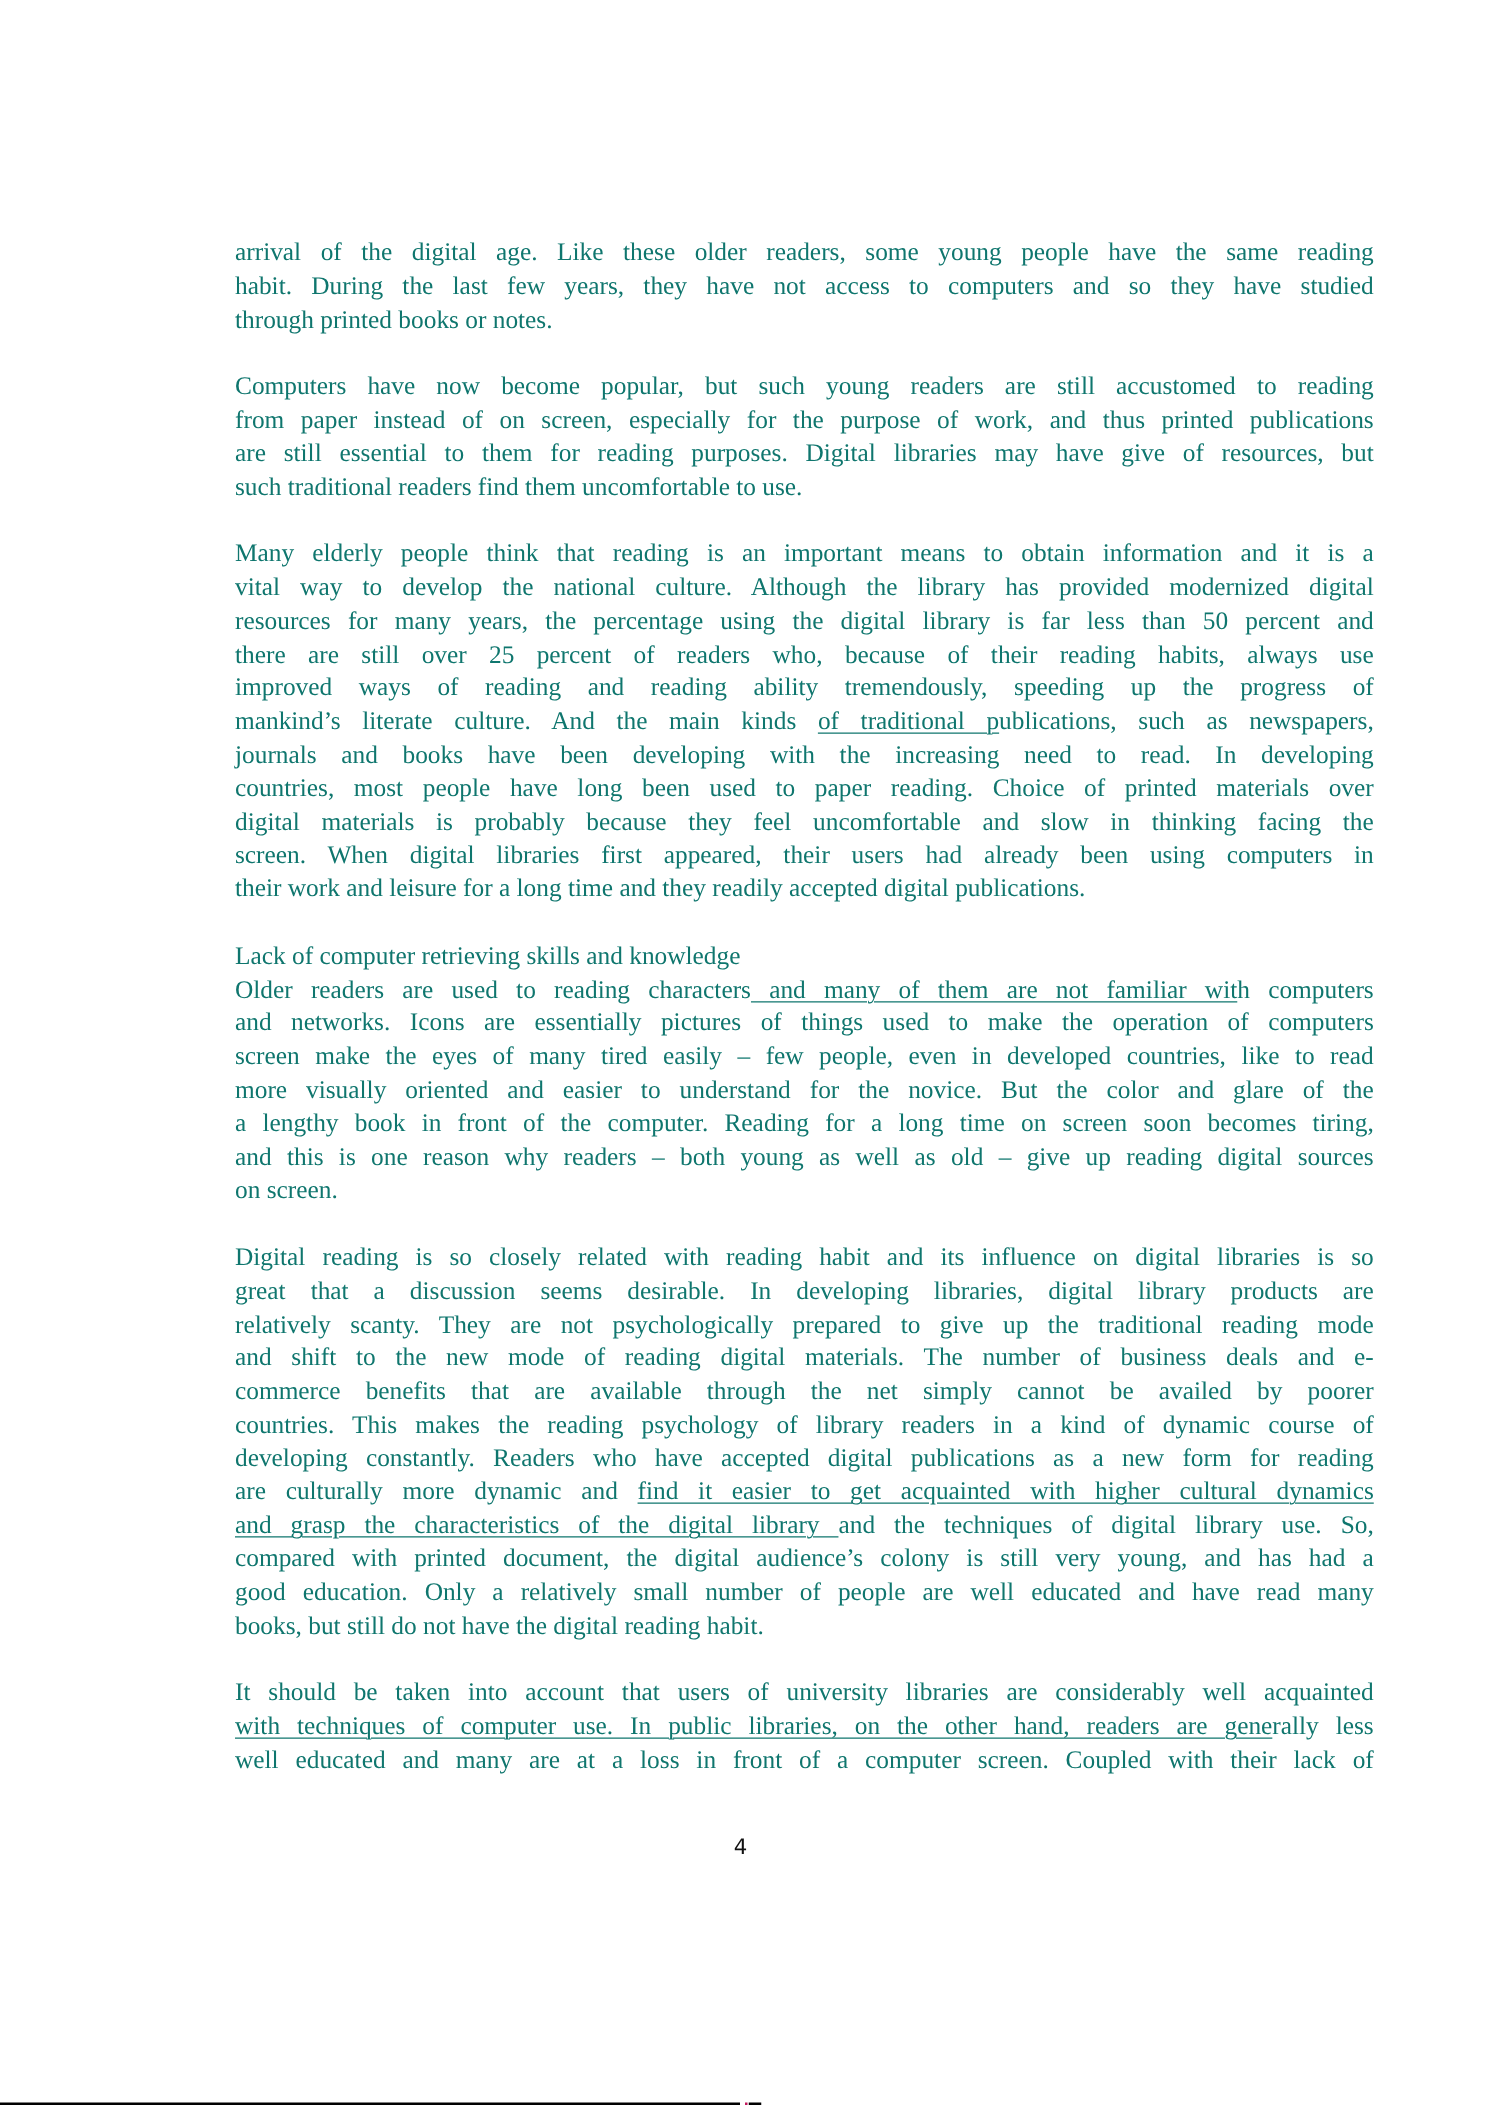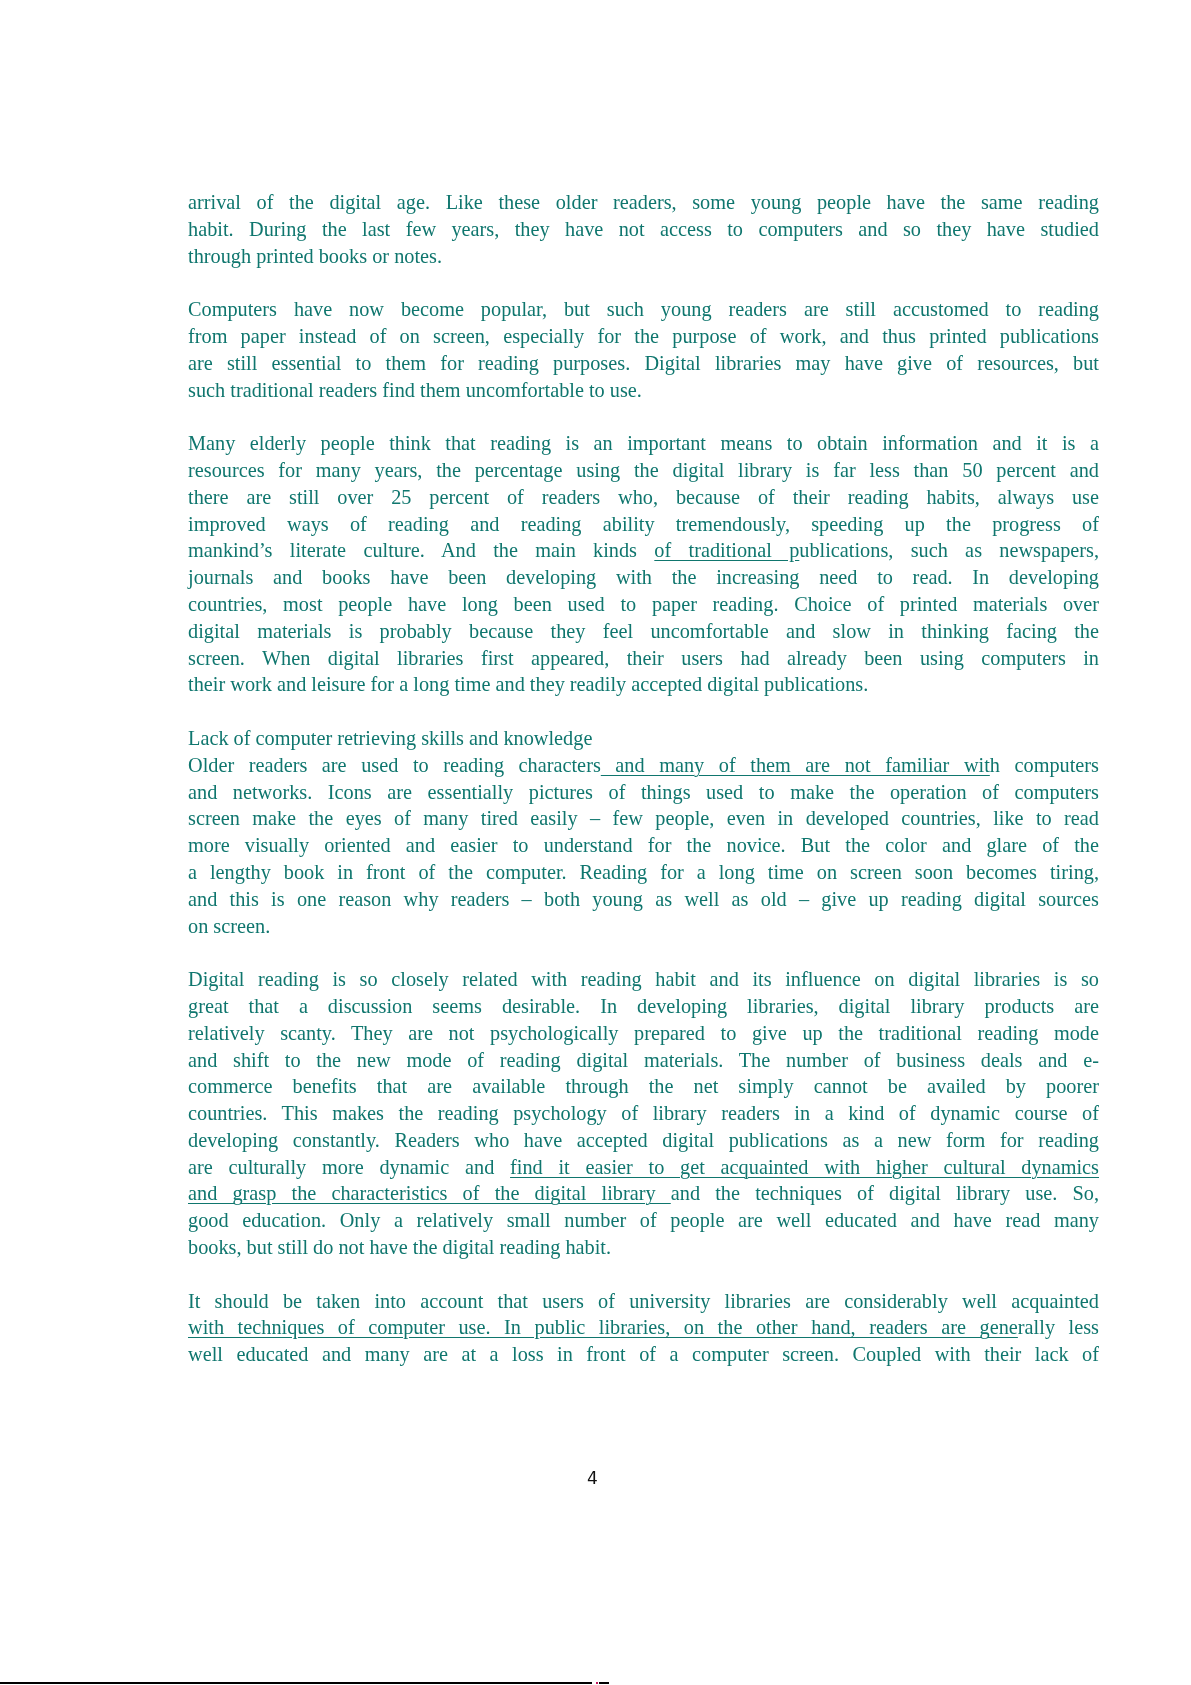--- a/index.html
+++ b/index.html
@@ -43,20 +43,21 @@
     <div class="gap"></div>
     <div class="paragraph">
       <span class="line"><span>Computers have now become popular, but such young readers are still accustomed to reading</span></span>
       <span class="line"><span>from paper instead of on screen, especially for the purpose of work, and thus printed publications</span></span>
       <span class="line"><span>are still essential to them for reading purposes. Digital libraries may have give of resources, but</span></span>
       <span class="line last"><span>such traditional readers find them uncomfortable to use.</span></span>
     </div>
     <div class="gap"></div>
     <div class="paragraph">
       <span class="line"><span>Many elderly people think that reading is an important means to obtain information and it is a</span></span>
+      <span class="line"><span>vital way to develop the national culture. Although the library has provided modernized digital</span></span>
       <span class="line"><span>resources for many years, the percentage using the digital library is far less than 50 percent and</span></span>
       <span class="line"><span>there are still over 25 percent of readers who, because of their reading habits, always use</span></span>
       <span class="line"><span>improved ways of reading and reading ability tremendously, speeding up the progress of</span></span>
       <span class="line"><span>mankind’s literate culture. And the main kinds </span><span class="u">of traditional p</span><span>ublications, such as newspapers,</span></span>
       <span class="line"><span>journals and books have been developing with the increasing need to read. In developing</span></span>
       <span class="line"><span>countries, most people have long been used to paper reading. Choice of printed materials over</span></span>
       <span class="line"><span>digital materials is probably because they feel uncomfortable and slow in thinking facing the</span></span>
       <span class="line"><span>screen. When digital libraries first appeared, their users had already been using computers in</span></span>
       <span class="line last"><span>their work and leisure for a long time and they readily accepted digital publications.</span></span>
     </div>
@@ -75,20 +76,21 @@
     <div class="paragraph">
       <span class="line"><span>Digital reading is so closely related with reading habit and its influence on digital libraries is so</span></span>
       <span class="line"><span>great that a discussion seems desirable. In developing libraries, digital library products are</span></span>
       <span class="line"><span>relatively scanty. They are not psychologically prepared to give up the traditional reading mode</span></span>
       <span class="line"><span>and shift to the new mode of reading digital materials. The number of business deals and e-</span></span>
       <span class="line"><span>commerce benefits that are available through the net simply cannot be availed by poorer</span></span>
       <span class="line"><span>countries. This makes the reading psychology of library readers in a kind of dynamic course of</span></span>
       <span class="line"><span>developing constantly. Readers who have accepted digital publications as a new form for reading</span></span>
       <span class="line"><span>are culturally more dynamic and </span><span class="u">find it easier to get acquainted with higher cultural dynamics</span></span>
       <span class="line"><span class="u">and grasp the characteristics of the digital library </span><span>and the techniques of digital library use. So,</span></span>
+      <span class="line"><span>compared with printed document, the digital audience’s colony is still very young, and has had a</span></span>
       <span class="line"><span>good education. Only a relatively small number of people are well educated and have read many</span></span>
       <span class="line last"><span>books, but still do not have the digital reading habit.</span></span>
     </div>
     <div class="gap"></div>
     <div class="paragraph">
       <span class="line"><span>It should be taken into account that users of university libraries are considerably well acquainted</span></span>
       <span class="line"><span class="u">with techniques of computer use. In public libraries, on the other hand, readers are gene</span><span>rally less</span></span>
       <span class="line"><span>well educated and many are at a loss in front of a computer screen. Coupled with their lack of</span></span>
     </div>
   </div>

